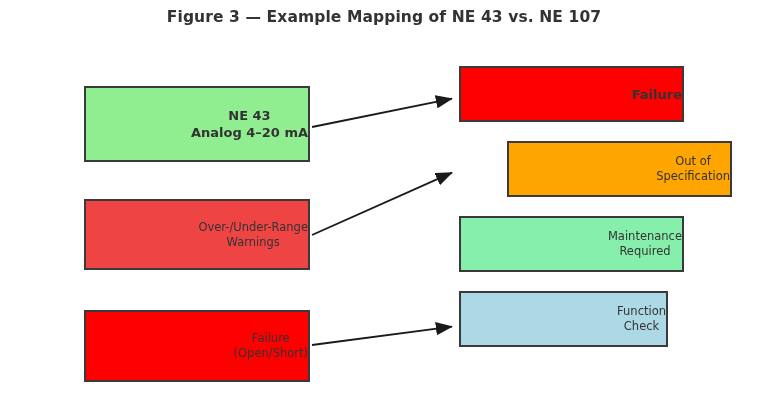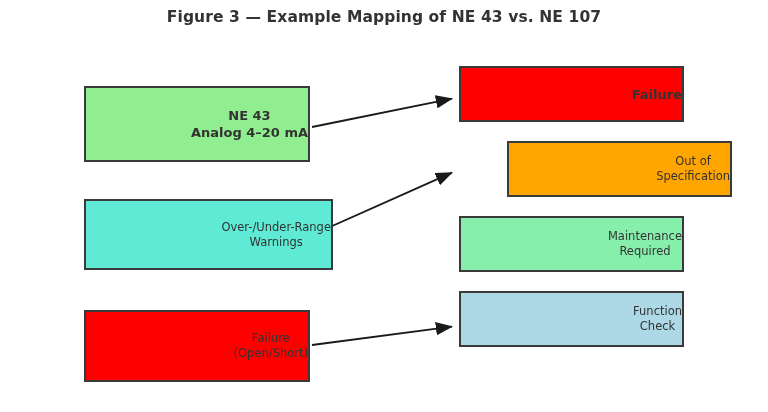--- a/index.html
+++ b/index.html
@@ -69,21 +69,21 @@
     <line class="edge" x1="312" y1="127" x2="452" y2="98.6" stroke="#1a1a1a" stroke-width="1.9" marker-end="url(#arrowhead)"></line>
     <line class="edge" x1="312" y1="235" x2="452" y2="172.6" stroke="#1a1a1a" stroke-width="1.9" marker-end="url(#arrowhead)"></line>
     <line class="edge" x1="312" y1="345" x2="452" y2="326.6" stroke="#1a1a1a" stroke-width="1.9" marker-end="url(#arrowhead)"></line>
   </svg>
 
   <div class="node bold" style="left: 84px; top: 86px; width: 226px; height: 76px; background: rgb(144, 238, 144); color: rgb(51, 51, 51); border-color: rgb(58, 58, 58);">
     <span>NE 43
 Analog 4–20 mA</span>
   </div>
 
-  <div class="node" style="left: 84px; top: 199px; width: 249px; height: 71px; background: #5eead4; color: rgb(51, 51, 51); border-color: rgb(58, 58, 58);">
+  <div class="node" style="left: 84px; top: 199px; width: 226px; height: 71px; background: #ef4444; color: rgb(51, 51, 51); border-color: rgb(58, 58, 58);">
     <span>Over-/Under-Range
 Warnings</span>
   </div>
 
   <div class="node" style="left: 84px; top: 310px; width: 226px; height: 72px; background: rgb(255, 0, 0); color: rgb(51, 51, 51); border-color: rgb(58, 58, 58);">
     <span>Failure
 (Open/Short)</span>
   </div>
 
   <div class="node bold" style="left: 459px; top: 66px; width: 225px; height: 56px; background: rgb(255, 0, 0); color: rgb(51, 51, 51); border-color: rgb(58, 58, 58);">
@@ -93,18 +93,18 @@
   <div class="node" style="left: 459px; top: 141px; width: 225px; height: 56px; background: rgb(255, 165, 0); color: rgb(51, 51, 51); border-color: rgb(58, 58, 58); margin-left: 48px;">
     <span>Out of
 Specification</span>
   </div>
 
   <div class="node" style="left: 459px; top: 216px; width: 225px; height: 56px; background: #86efac; color: rgb(51, 51, 51); border-color: rgb(58, 58, 58);">
     <span>Maintenance
 Required</span>
   </div>
 
-  <div class="node" style="left: 459px; top: 291px; width: 225px; height: 56px; background: rgb(173, 216, 230); color: rgb(51, 51, 51); border-color: rgb(58, 58, 58);">
+  <div class="node" style="left: 459px; top: 291px; width: 209px; height: 56px; background: rgb(173, 216, 230); color: rgb(51, 51, 51); border-color: rgb(58, 58, 58);">
     <span>Function
 Check</span>
   </div>
 
 </div>
 
 </body></html>

